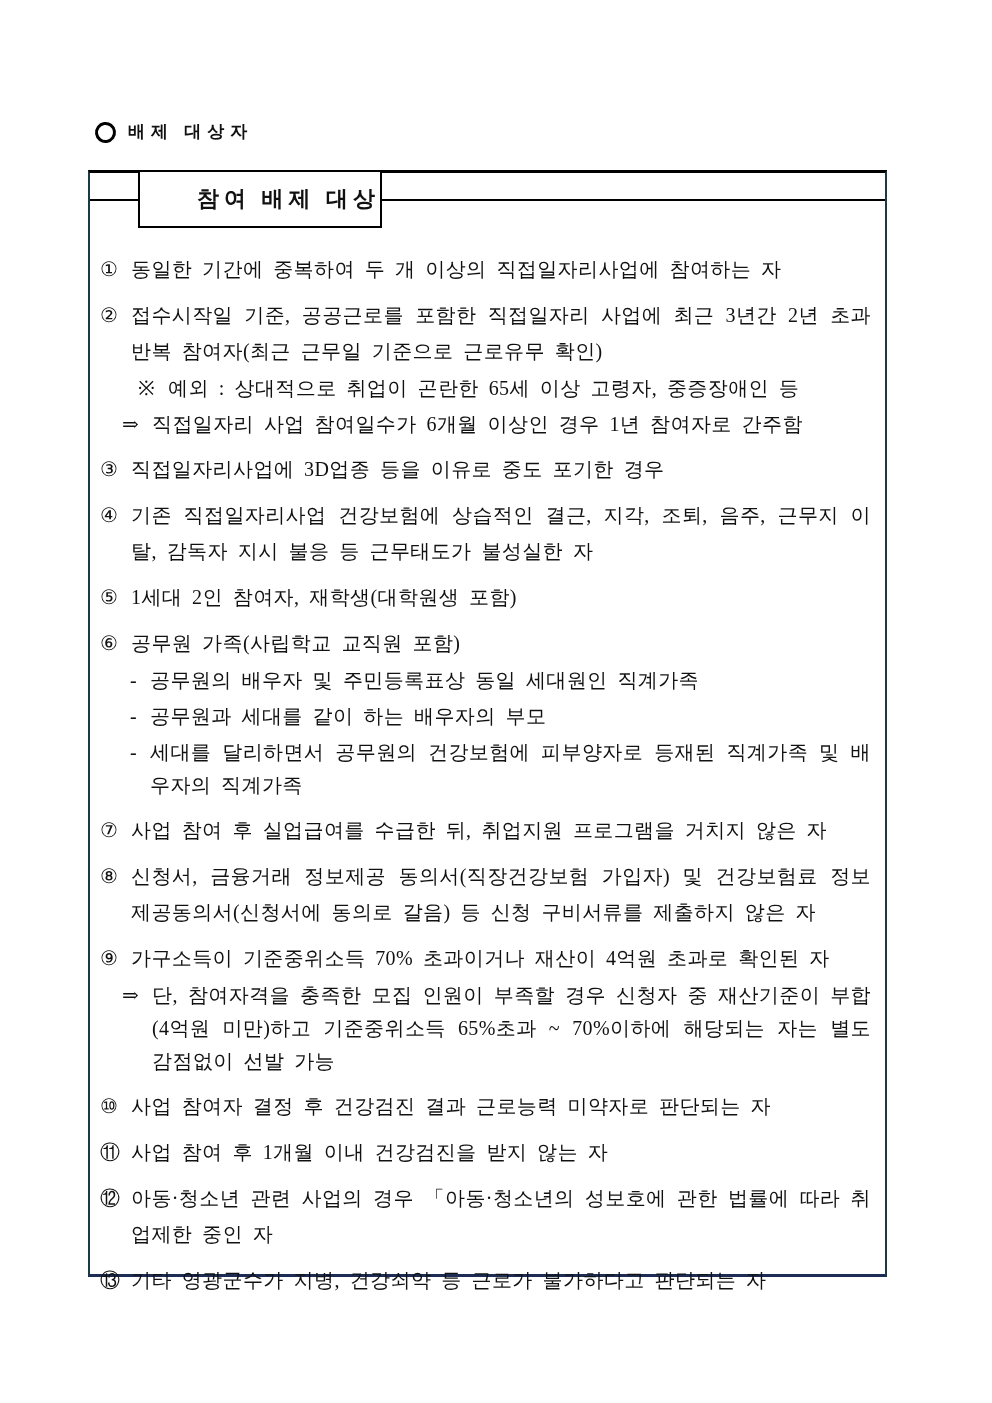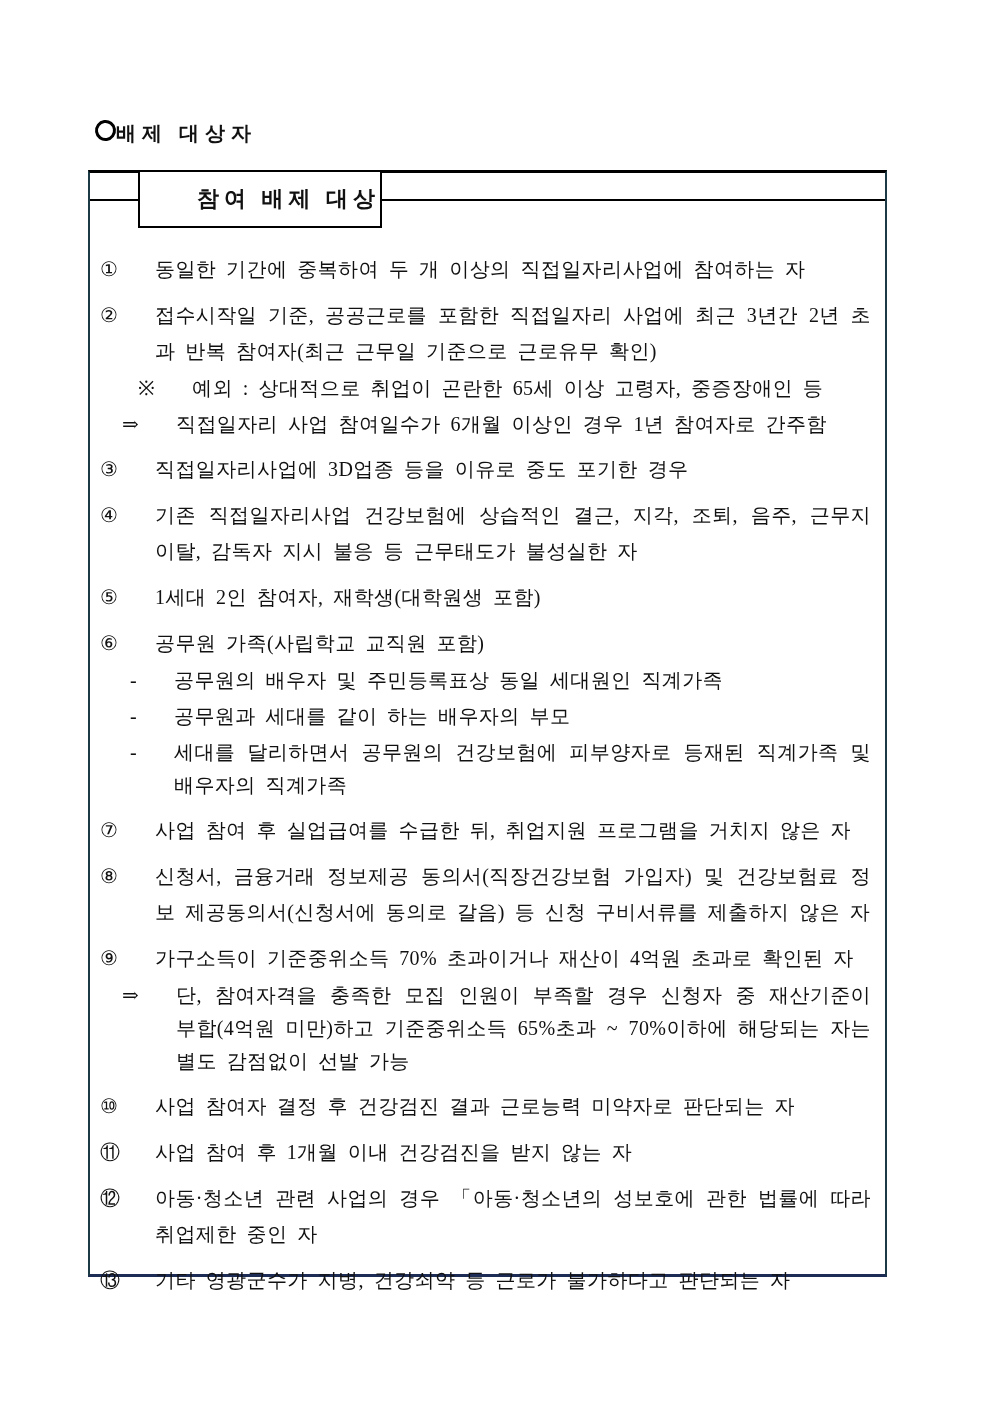--- a/index.html
+++ b/index.html
@@ -12,22 +12,22 @@
   html,body{margin:0;padding:0;}
   body{
     width:992px;height:1403px;position:relative;
     background:var(--paper);color:var(--ink);
     font-family:"Liberation Serif","DejaVu Serif",serif;
     overflow:hidden;
   }
   
   .heading{
     position:absolute;left:95px;top:120px;
-    display:flex;align-items:flex-start;gap:0;
-    font-size:20px;font-weight:600;letter-spacing:6px;
+    display:flex;align-items:flex-end;gap:12px;
+    font-size:17px;font-weight:600;letter-spacing:6px;
   }
   .bullet{
     display:inline-block;width:15px;height:15px;
     border:3.5px solid #000;border-radius:50%;
     transform:rotate(-8deg);flex:none;
   }
   
   .box{
     position:absolute;left:88px;top:170px;width:799px;height:1107px;
     border-top:3px solid var(--border-top);
@@ -51,21 +51,21 @@
   }
   
   .box-body{padding:20px 14px 18px 10px;overflow:hidden;}
   .item{margin:2px 0 10px 0;}
   .line{
     display:flex;align-items:flex-start;
     font-size:20px;line-height:36px;
     letter-spacing:0.4px;word-spacing:4.5px;
   }
   .line .num{flex:none;width:31px;text-align:left;}
-  .line .txt{flex:1;text-align:justify;margin-left:24px;}
+  .line .txt{flex:1;text-align:justify;}
   .line.sub{line-height:33px;margin-top:3px;}
   .line.sub .marker{flex:none;text-align:left;}
   .sub-note{margin-left:38px;}
   .sub-note .marker{width:30px;}
   .sub-arrow{margin-left:22px;}
   .sub-arrow .marker{width:30px;}
   .sub-plain{margin-left:60px;}
   .sub-plain .marker{width:0;}
   .sub-dash{margin-left:30px;}
   .sub-dash .marker{width:20px;}

